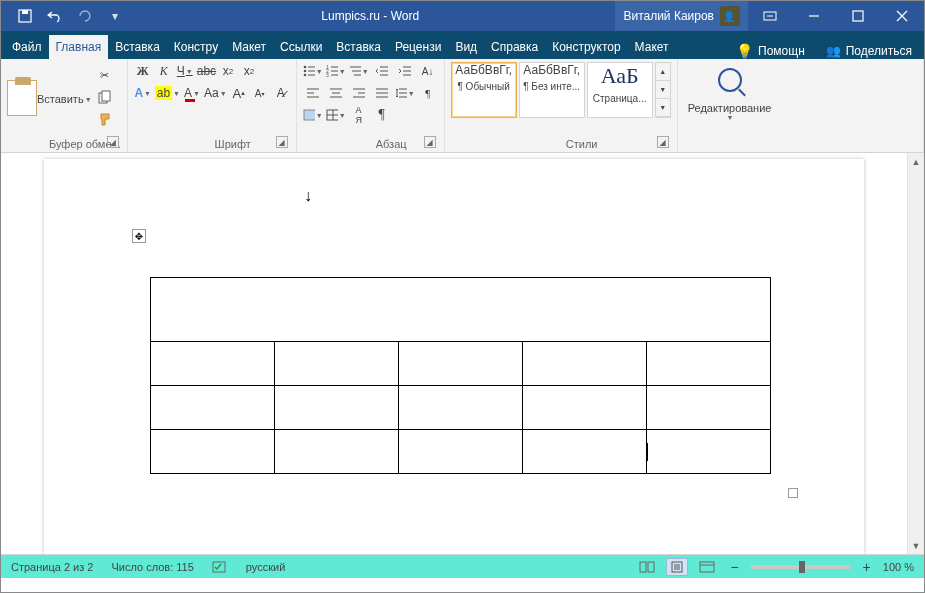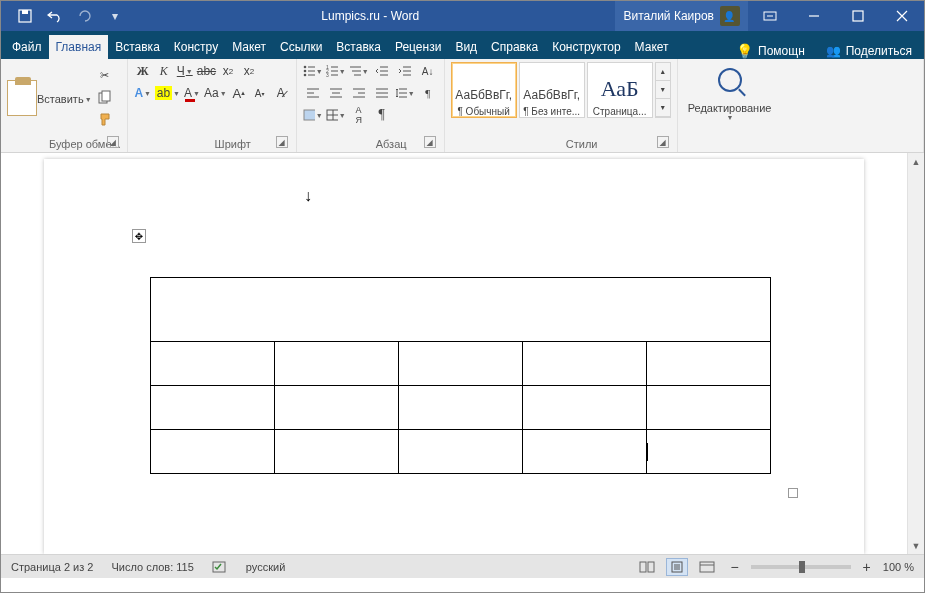--- a/index.html
+++ b/index.html
@@ -44,21 +44,21 @@
 .fbtn.under { text-decoration: underline; }
 .fbtn.strike { text-decoration: line-through; }
 .color-a { position: relative; }
 .color-a .bar { position: absolute; bottom: 0; left: 2px; right: 6px; height: 3px; }
 .dd { font-size: 7px; margin-left: 1px; color: #666; }
 
 .para-rows { display: flex; flex-direction: column; gap: 4px; }
 .pbtn { width: 20px; height: 18px; display: flex; align-items: center; justify-content: center; }
 
 .styles-body { display: flex; align-items: flex-start; gap: 2px; }
-.style-card { width: 66px; height: 56px; border: 1px solid #d4d4d4; background: #fff; display: flex; flex-direction: column; align-items: center; justify-content: flex-end; font-size: 10px; overflow: hidden; }
+.style-card { width: 66px; height: 56px; border: 1px solid #d4d4d4; background: #fff; display: flex; flex-direction: column; align-items: center; justify-content: flex-start; font-size: 10px; overflow: hidden; }
 .style-card.sel { border: 1px solid #f0b050; box-shadow: inset 0 0 0 1px #fcd48a; }
 .style-sample { font-size: 12px; }
 .style-sample.big { font-family: "Times New Roman", serif; font-size: 22px; color: #1f3763; }
 .style-name { font-size: 10px; color: #444; margin-top: 4px; white-space: nowrap; }
 .style-expand { display: flex; flex-direction: column; border: 1px solid #d4d4d4; }
 .style-expand div { width: 14px; height: 18px; display: flex; align-items: center; justify-content: center; border-bottom: 1px solid #d4d4d4; font-size: 8px; }
 
 .edit-body { display: flex; flex-direction: column; align-items: center; padding: 6px 4px 0 4px; }
 .search-ico { width: 24px; height: 24px; border: 2px solid #2b579a; border-radius: 50%; position: relative; }
 .search-ico::after { content:""; position:absolute; width:2px; height:9px; background:#2b579a; bottom:-7px; right:-3px; transform:rotate(-45deg); }
@@ -72,21 +72,21 @@
 .doc-table td { border: 1px solid #000; width: 124px; height: 44px; }
 .doc-table tr:first-child td { height: 64px; }
 .merged { width: 620px !important; }
 .resize-handle { position: absolute; bottom: 56px; right: 66px; width: 10px; height: 10px; border: 1px solid #999; background: #fff; }
 .cursor-blink { display: inline-block; width: 1px; height: 18px; background: #000; vertical-align: middle; }
 .vscroll { width: 17px; background: #f0f0f0; border-left: 1px solid #e1e1e1; display: flex; flex-direction: column; }
 .vscroll .arrow { height: 17px; display: flex; align-items: center; justify-content: center; font-size: 9px; color: #666; }
 .vscroll .track { flex: 1; }
 
 
-.statusbar { height: 24px; background: #e5e5e5; border-top: 1px solid #d4d4d4; display: flex; align-items: center; font-size: 11px; color: #444; padding: 0 10px; gap: 18px; }
+.statusbar { height: 24px; background: #5eead4; border-top: 1px solid #d4d4d4; display: flex; align-items: center; font-size: 11px; color: #444; padding: 0 10px; gap: 18px; }
 .sb-right { margin-left: auto; display: flex; align-items: center; gap: 8px; }
 .view-btn { width: 22px; height: 18px; display: flex; align-items: center; justify-content: center; border: 1px solid transparent; }
 .view-btn.active { background: #d4e3f4; border-color: #9ab6d9; }
 .zoom-slider { width: 100px; height: 4px; background: #c8c8c8; position: relative; }
 .zoom-slider .thumb { position: absolute; top: -4px; left: 48px; width: 6px; height: 12px; background: #666; }
 svg { display: block; }
 </style>
 </head>
 <body>
 

